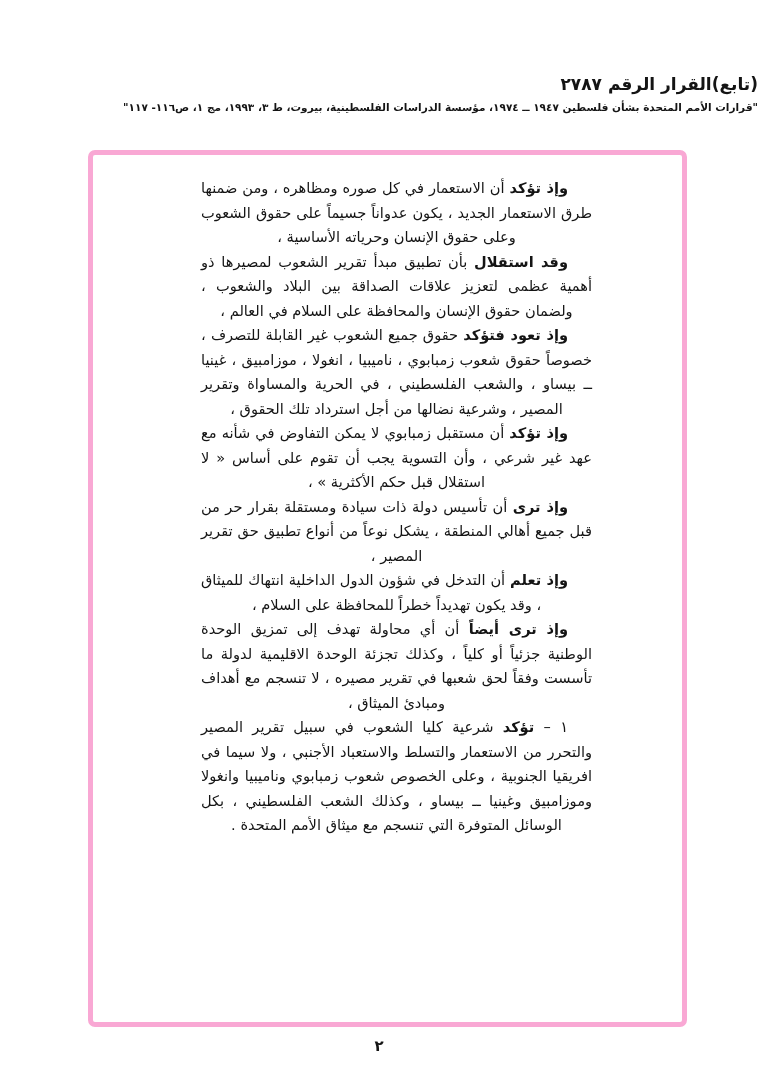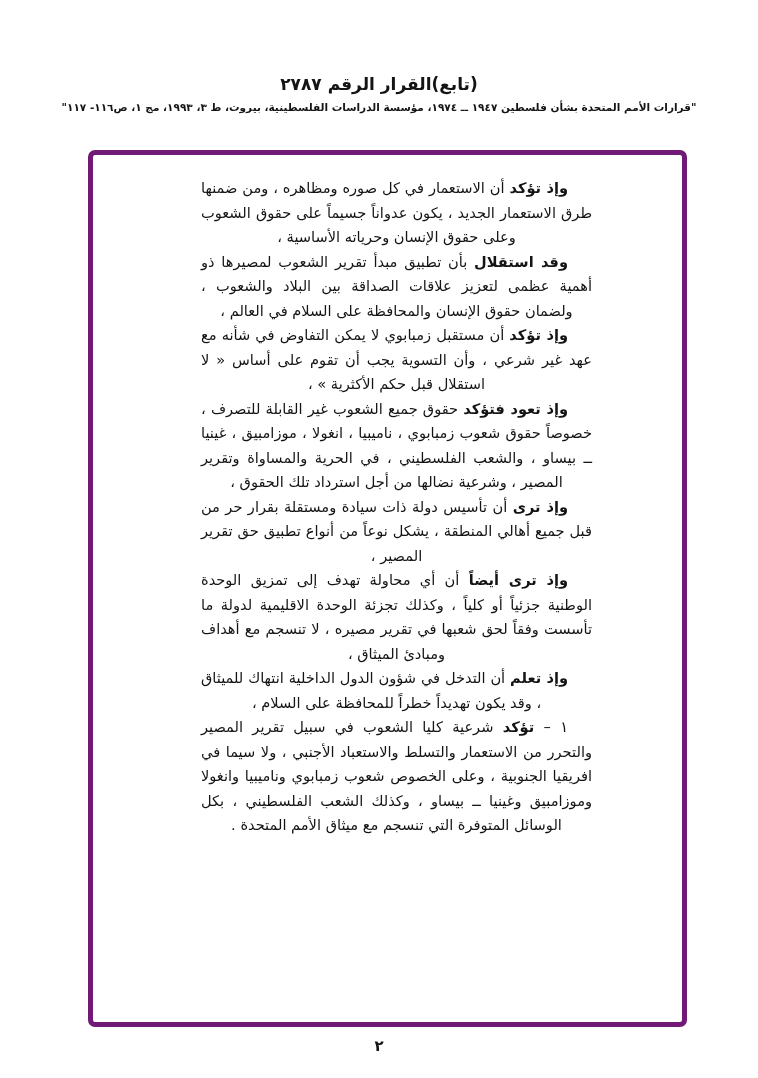--- a/index.html
+++ b/index.html
@@ -7,39 +7,39 @@
     width: 758px; height: 1078px;
     background: #ffffff;
     position: relative;
     font-family: "DejaVu Sans", sans-serif;
     color: #141414;
     overflow: hidden;
   }
   .header {
     position: absolute;
     top: 74px; left: 0; width: 758px;
-    text-align: center;
+    text-align: right;
     direction: rtl;
   }
   .title {
     font-size: 17px;
     font-weight: bold;
     letter-spacing: 0.5px;
   }
   .citation {
     margin-top: 7px;
     font-size: 10.5px;
     font-weight: bold;
     white-space: nowrap;
   }
   .green-box {
     position: absolute;
     left: 88px; top: 150px;
     width: 589px; height: 867px;
-    border: 5px solid #701a75;
+    border: 5px solid #f9a8d4;
     border-radius: 7px;
     background: #ffffff;
     box-sizing: content-box;
   }
   .doc-body {
     direction: rtl;
     padding: 21px 90px 0 108px;
     font-size: 14.6px;
     line-height: 24.5px;
     text-align: justify;
@@ -63,22 +63,22 @@
 
 <div class="header">
   <div class="title">(تابع)القرار الرقم  ٢٧٨٧</div>
   <div class="citation">"قرارات الأمم المتحدة بشأن فلسطين ١٩٤٧ ــ ١٩٧٤، مؤسسة الدراسات الفلسطينية، بيروت، ط ٣، ١٩٩٣، مج ١، ص١١٦- ١١٧"</div>
 </div>
 
 <div class="green-box">
   <div class="doc-body">
       <p class="para"><strong>وإذ تؤكد</strong><span> أن الاستعمار في كل صوره ومظاهره ، ومن ضمنها طرق الاستعمار الجديد ، يكون عدواناً جسيماً على حقوق الشعوب وعلى حقوق الإنسان وحرياته الأساسية ،</span></p>
       <p class="para"><strong>وقد استقلال</strong><span> بأن تطبيق مبدأ تقرير الشعوب لمصيرها ذو أهمية عظمى لتعزيز علاقات الصداقة بين البلاد والشعوب ، ولضمان حقوق الإنسان والمحافظة على السلام في العالم ،</span></p>
+      <p class="para"><strong>وإذ تعود فتؤكد</strong><span> حقوق جميع الشعوب غير القابلة للتصرف ، خصوصاً حقوق شعوب زمبابوي ، ناميبيا ، انغولا ، موزامبيق ، غينيا ــ بيساو ، والشعب الفلسطيني ، في الحرية والمساواة وتقرير المصير ، وشرعية نضالها من أجل استرداد تلك الحقوق ،</span></p>
       <p class="para"><strong>وإذ تؤكد</strong><span> أن مستقبل زمبابوي لا يمكن التفاوض في شأنه مع عهد غير شرعي ، وأن التسوية يجب أن تقوم على أساس « لا استقلال قبل حكم الأكثرية » ،</span></p>
-      <p class="para"><strong>وإذ تعود فتؤكد</strong><span> حقوق جميع الشعوب غير القابلة للتصرف ، خصوصاً حقوق شعوب زمبابوي ، ناميبيا ، انغولا ، موزامبيق ، غينيا ــ بيساو ، والشعب الفلسطيني ، في الحرية والمساواة وتقرير المصير ، وشرعية نضالها من أجل استرداد تلك الحقوق ،</span></p>
       <p class="para"><strong>وإذ ترى</strong><span> أن تأسيس دولة ذات سيادة ومستقلة بقرار حر من قبل جميع أهالي المنطقة ، يشكل نوعاً من أنواع تطبيق حق تقرير المصير ،</span></p>
+      <p class="para"><strong>وإذ تعلم</strong><span> أن التدخل في شؤون الدول الداخلية انتهاك للميثاق ، وقد يكون تهديداً خطراً للمحافظة على السلام ،</span></p>
       <p class="para"><strong>وإذ ترى أيضاً</strong><span> أن أي محاولة تهدف إلى تمزيق الوحدة الوطنية جزئياً أو كلياً ، وكذلك تجزئة الوحدة الاقليمية لدولة ما تأسست وفقاً لحق شعبها في تقرير مصيره ، لا تنسجم مع أهداف ومبادئ الميثاق ،</span></p>
-      <p class="para"><strong>وإذ تعلم</strong><span> أن التدخل في شؤون الدول الداخلية انتهاك للميثاق ، وقد يكون تهديداً خطراً للمحافظة على السلام ،</span></p>
       <p class="para"><span>١ – </span><strong>تؤكد</strong><span> شرعية كليا الشعوب في سبيل تقرير المصير والتحرر من الاستعمار والتسلط والاستعباد الأجنبي ، ولا سيما في افريقيا الجنوبية ، وعلى الخصوص شعوب زمبابوي وناميبيا وانغولا وموزامبيق وغينيا ــ بيساو ، وكذلك الشعب الفلسطيني ، بكل الوسائل المتوفرة التي تنسجم مع ميثاق الأمم المتحدة .</span></p>
     </div>
 </div>
 
 <div class="page-number">٢</div>
 
 </body></html>

